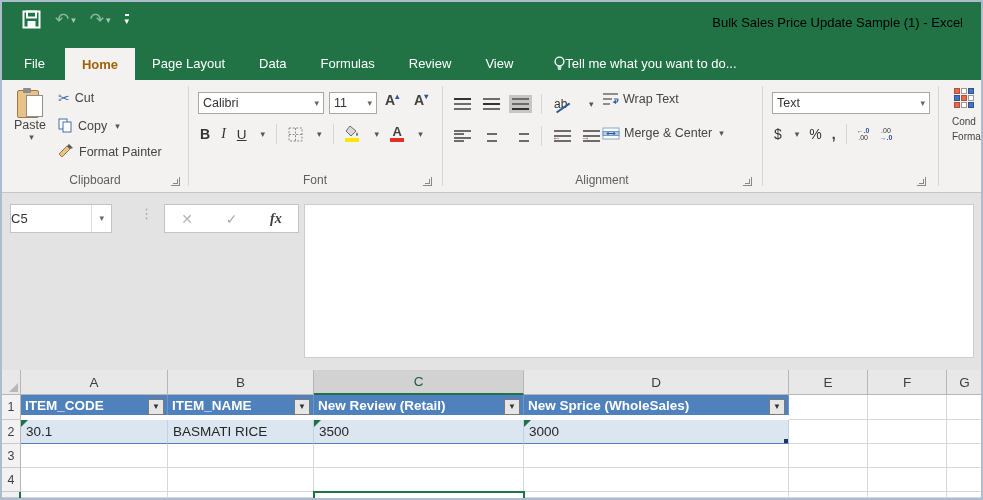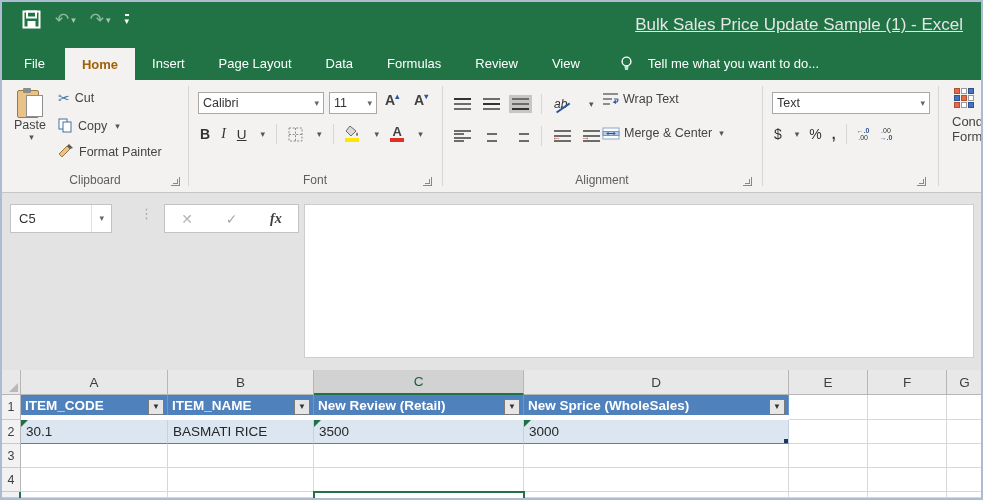--- a/index.html
+++ b/index.html
@@ -6,27 +6,27 @@
   #app{position:relative;width:983px;height:500px;overflow:hidden;
        font-family:"Liberation Sans",sans-serif;border:2px solid #aebcd2;box-sizing:border-box;
        background:#e4e4e4;}
   
   .titlebar{position:absolute;left:0;top:0;width:100%;height:45px;background:#217346;}
   .qat{position:absolute;left:20px;top:8px;display:flex;align-items:center;gap:14px;}
   .qbtn{display:flex;align-items:center;color:#fff;}
   .muted{color:rgba(255,255,255,.5);font-size:17px;line-height:17px;}
   .qcaret{font-size:9px;color:rgba(255,255,255,.6);margin-left:2px;}
   .qat-custom{display:inline-block;color:#fff;font-size:9px;border-top:2px solid #fff;padding-top:1px;line-height:8px;}
-  .title{position:absolute;right:18px;top:13px;color:#e5e5e5;font-size:17px;white-space:nowrap;text-decoration:underline;}
+  .title{position:absolute;right:18px;top:13px;color:#000000;font-size:13px;white-space:nowrap;}
   
   .tabrow{position:absolute;left:0;top:45px;width:100%;height:33px;background:#217346;display:flex;align-items:stretch;}
   .tab{color:#fff;font-size:13px;display:flex;align-items:center;padding:0 17px;cursor:default;}
   .tab.file{padding:0 20px;margin-left:2px;}
   .tab.active{background:#f3f2f1;color:#a16207;font-weight:bold;margin-top:1px;}
-  .tellme{display:flex;align-items:center;gap:16px;color:#fff;font-size:13px;margin-left:24px;}
+  .tellme{display:flex;align-items:center;gap:0;color:#fff;font-size:13px;margin-left:24px;}
   
   .ribbon{position:absolute;left:0;top:78px;width:100%;height:112px;background:#f3f2f1;border-bottom:1px solid #c8c6c4;}
   .rdiv{position:absolute;top:6px;height:100px;width:1px;background:#d8d5d2;}
   .grouplabel{position:absolute;bottom:5px;font-size:12px;color:#605e5c;width:100%;text-align:center;}
   .launcher{position:absolute;bottom:6px;width:8px;height:8px;border-right:1px solid #8a8886;border-bottom:1px solid #8a8886;}
   .launcher:after{content:"";position:absolute;right:1px;bottom:1px;width:4px;height:4px;border-right:1px solid #8a8886;border-bottom:1px solid #8a8886;}
   .rlabel{font-size:12.5px;color:#444;}
   .combo{background:#fff;border:1px solid #aaa8a6;display:flex;align-items:center;font-size:12.5px;color:#333;padding:0 4px;height:22px;box-sizing:border-box;}
   .combo .cc{margin-left:auto;color:#666;font-size:9px;}
   .dd{font-size:9px;color:#555;margin-left:3px;}
@@ -51,39 +51,39 @@
   
   .g-align{position:absolute;left:440px;top:0;width:320px;height:100%;}
   .bars{display:inline-flex;flex-direction:column;justify-content:space-between;width:17px;height:12px;}
   .bars i{display:block;height:2px;background:#6c6c6c;}
   .bars.sel{outline:3px solid #c8c6c4;background:#c8c6c4;}
   .bars .thick{background:#333;}
   .al .short{width:10px;}
   .al.c i{align-self:center;}
   .al.r i{align-self:flex-end;}
   .iconbtn{display:flex;align-items:center;gap:4px;}
-  .orient{position:relative;font-size:12px;color:#333;font-style:italic;width:20px;}
+  .orient{position:relative;font-size:12px;color:#333;width:20px;}
   .orient:after{content:"";position:absolute;left:1px;top:10px;width:16px;height:1.5px;background:#2b579a;transform:rotate(-35deg);}
   .indent{position:relative;}
   .indent .arr{position:absolute;left:-2px;top:2px;font-size:9px;color:#bf4e39;font-weight:bold;}
   
   .g-num{position:absolute;left:760px;top:0;width:176px;height:100%;}
   .numsym{font-size:14px;color:#333;}
   .decbtn{font-size:7px;line-height:7px;color:#333;text-align:center;}
   .decbtn b{color:#2b579a;}
   
   .g-styles{position:absolute;left:936px;top:0;right:0;height:100%;overflow:hidden;}
   .cfgrid{display:grid;grid-template-columns:6px 6px 6px;grid-auto-rows:6px;gap:1px;margin:8px 0 0 16px;}
   .cfgrid i{display:block;background:#fff;border:1px solid #999;}
   .cfgrid .rd{background:#e8694a;border-color:#b14e36;}
   .cfgrid .bl{background:#4472c4;border-color:#2e548f;}
-  .cftext{font-size:13px;color:#444;margin:6px 0 0 14px;line-height:15px;white-space:nowrap;}
+  .cftext{font-size:10px;color:#444;margin:6px 0 0 14px;line-height:15px;white-space:nowrap;}
   
   .frow{position:absolute;left:0;top:191px;width:100%;height:177px;background:#e3e3e3;}
-  .namebox{position:absolute;left:8px;top:11px;width:102px;height:29px;background:#fff;border:1px solid #c3c3c3;display:flex;align-items:center;font-size:13px;color:#333;padding-left:8px;box-sizing:border-box;}
+  .namebox{position:absolute;left:8px;top:11px;width:102px;height:29px;background:#fff;border:1px solid #c3c3c3;display:flex;align-items:center;font-size:13px;color:#333;box-sizing:border-box;}
   .namebox .cc{margin-left:auto;padding:0 7px;color:#666;font-size:9px;border-left:1px solid #e0e0e0;line-height:27px;}
   .fdots{position:absolute;left:138px;top:13px;color:#a0a0a0;font-size:13px;letter-spacing:-1px;}
   .fxbox{position:absolute;left:162px;top:11px;width:135px;height:29px;background:#fff;border:1px solid #c3c3c3;display:flex;align-items:center;justify-content:space-around;box-sizing:border-box;}
   .fx-x{color:#b5b5b5;font-size:14px;}
   .fx-c{color:#a9a9a9;font-size:14px;}
   .fx-f{color:#3d3d3d;font-size:14px;font-style:italic;font-family:"Liberation Serif",serif;font-weight:bold;}
   .fbar{position:absolute;left:302px;top:11px;right:7px;height:154px;background:#fff;border:1px solid #cdcdcd;box-sizing:border-box;font-size:13px;color:#333;padding:3px 6px;}
   
   .sheet{position:absolute;left:0;top:368px;width:100%;height:132px;background:#fff;}
   .colA{left:19px;width:147px;} .colB{left:166px;width:146px;} .colC{left:312px;width:210px;}
@@ -133,21 +133,20 @@
           <span class="qcaret">▾</span>
         </span>
       <span class="qat-custom">▾</span>
     </div>
     <div class="title">Bulk Sales Price Update Sample (1) - Excel</div>
   </div>
 
   <div class="tabrow">
     <div class="tab file">File</div>
     <div class="tab active">Home</div>
-    <div class="tab">Insert</div>
     <div class="tab">Page Layout</div>
     <div class="tab">Data</div>
     <div class="tab">Formulas</div>
     <div class="tab">Review</div>
     <div class="tab">View</div>
     <div class="tellme">
       <svg width="11" height="16" viewBox="0 0 11 16">
           <circle cx="5.5" cy="5.5" r="4.4" fill="none" stroke="#fff" stroke-width="1.4"></circle>
           <path d="M3.5 11h4M3.9 13h3.2" stroke="#fff" stroke-width="1.3"></path>
         </svg>

